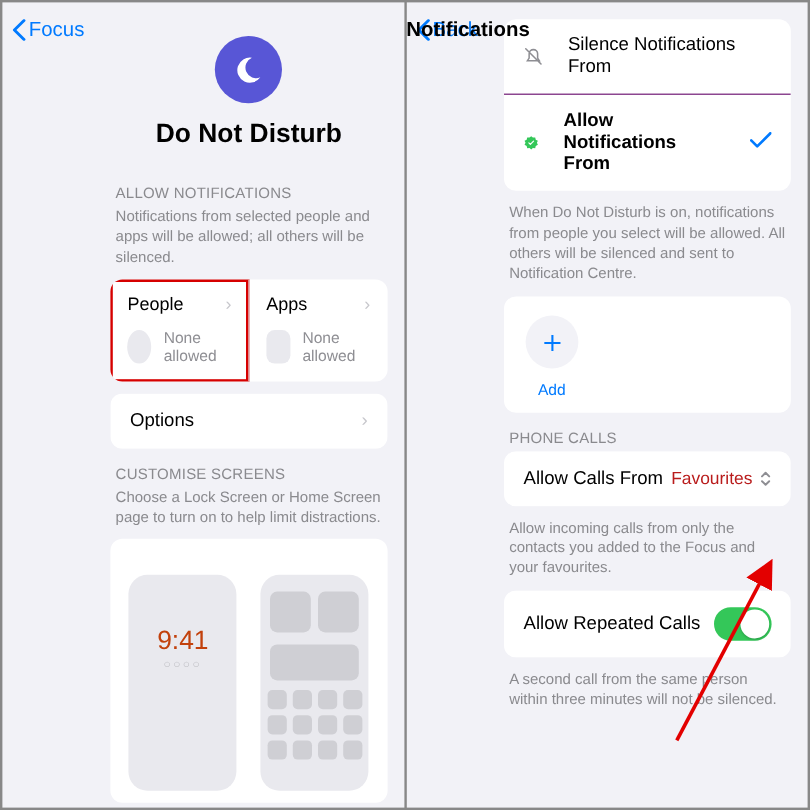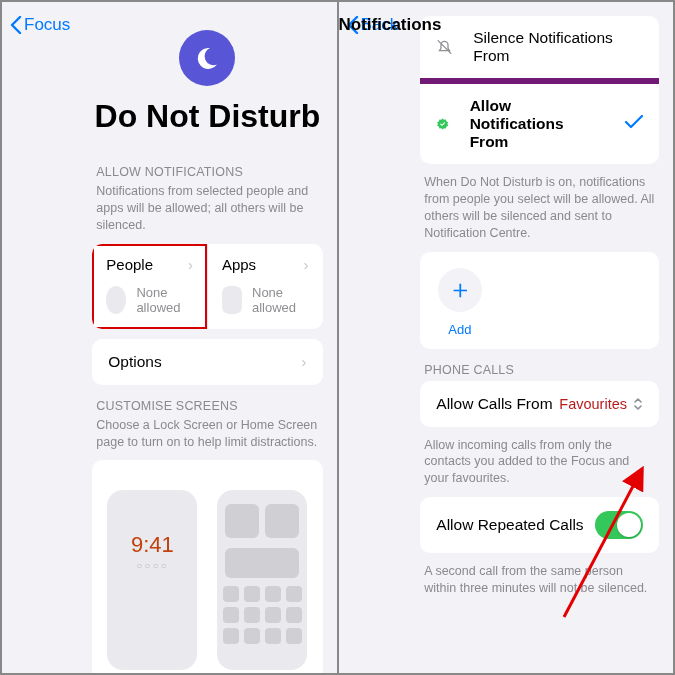--- a/index.html
+++ b/index.html
@@ -46,21 +46,21 @@
   .content { padding: 0 14px; overflow: hidden; flex: 1; }
   .big-icon {
     width: 56px; height: 56px;
     border-radius: 50%;
     background: #5856d6;
     margin: 28px auto 12px;
     display: flex; align-items: center; justify-content: center;
   }
   .big-title {
     text-align: center;
-    font-size: 32px;
+    font-size: 22px;
     font-weight: 700;
     margin-bottom: 30px;
   }
   .section-header {
     font-size: 12.5px;
     color: #8a8a8e;
     text-transform: uppercase;
     letter-spacing: 0.2px;
     margin: 10px 4px 4px;
   }
@@ -124,21 +124,21 @@
   .home-widgets .w { background:#cfcfd4; border-radius:6px;}
   .mt10 { margin-top: 10px; }
   .mt14 { margin-top: 14px; }
 
   
   .mode-row {
     display:flex; align-items:center; gap:20px;
     padding: 13px 16px;
     font-size: 15.5px;
   }
-  .mode-row + .mode-row { border-top:6px solid #701a75; }
+  .mode-row + .mode-row { border-top:1px solid #701a75; }
   .check { margin-left:auto; color:#007aff; }
   .bold { font-weight:600; }
   .add-card {
     background:#fff; border-radius:10px; padding:16px 18px 12px;
   }
   .add-btn {
     width:44px; height:44px; border-radius:50%;
     background:#f2f2f7; display:flex; align-items:center; justify-content:center;
     color:#007aff; font-size:26px; font-weight:300;
   }

